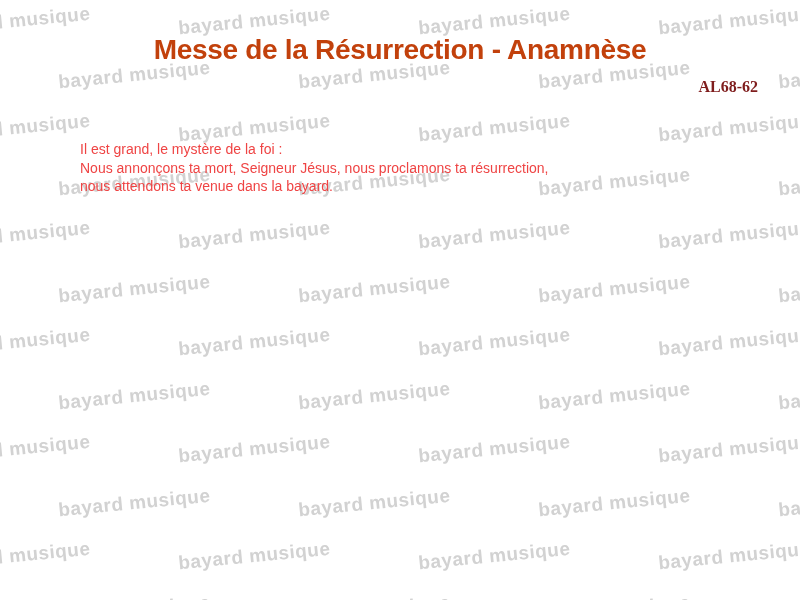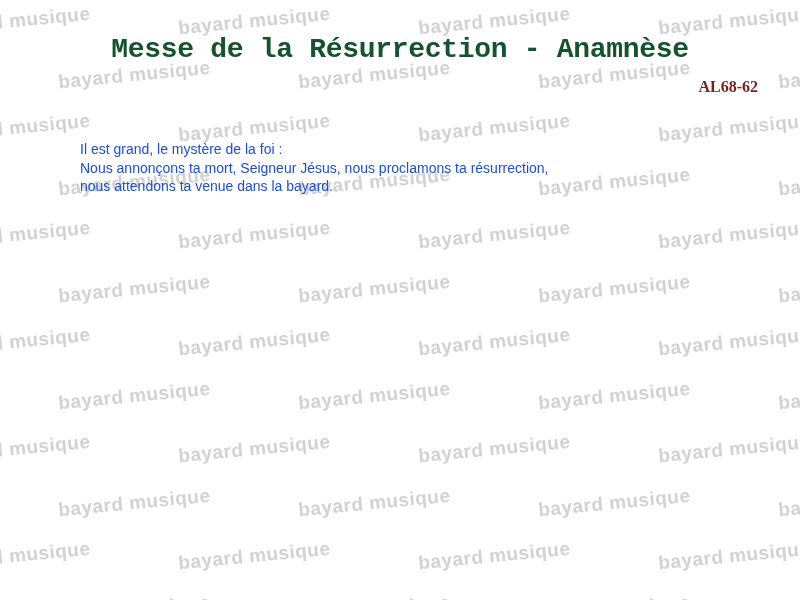--- a/index.html
+++ b/index.html
@@ -30,25 +30,25 @@
     transform: rotate(-5.5deg);
     user-select: none;
   }
   .title {
     position: absolute;
     top: 34px;
     left: 0;
     width: 800px;
     margin: 0;
     text-align: center;
-    font-family: Liberation Mono, monospace;
+    font-family: Liberation Sans, sans-serif;
     font-size: 28px;
     font-weight: bold;
     letter-spacing: -0.3px;
-    color: #14532d;
+    color: #c2410c;
     z-index: 2;
   }
   .reference {
     position: absolute;
     top: 78px;
     right: 42px;
     font-family: "Liberation Serif", serif;
     font-size: 16px;
     font-weight: bold;
     color: #7f1d1d;
@@ -67,21 +67,21 @@
   .credits sup {
     font-size: 8px;
     line-height: 0;
   }
   .lyrics {
     position: absolute;
     top: 140px;
     left: 80px;
     font-size: 14px;
     line-height: 18.5px;
-    color: #1d4ed8;
+    color: #ef4444;
     z-index: 2;
   }
 </style>
 </head>
 <body>
 
 <div class="page">
   <div class="watermark-layer">
       <span class="watermark" style="color: rgb(210, 210, 210); left: -62px; top: 10px;">bayard musique</span>
       <span class="watermark" style="color: rgb(210, 210, 210); left: 178px; top: 10px;">bayard musique</span>

